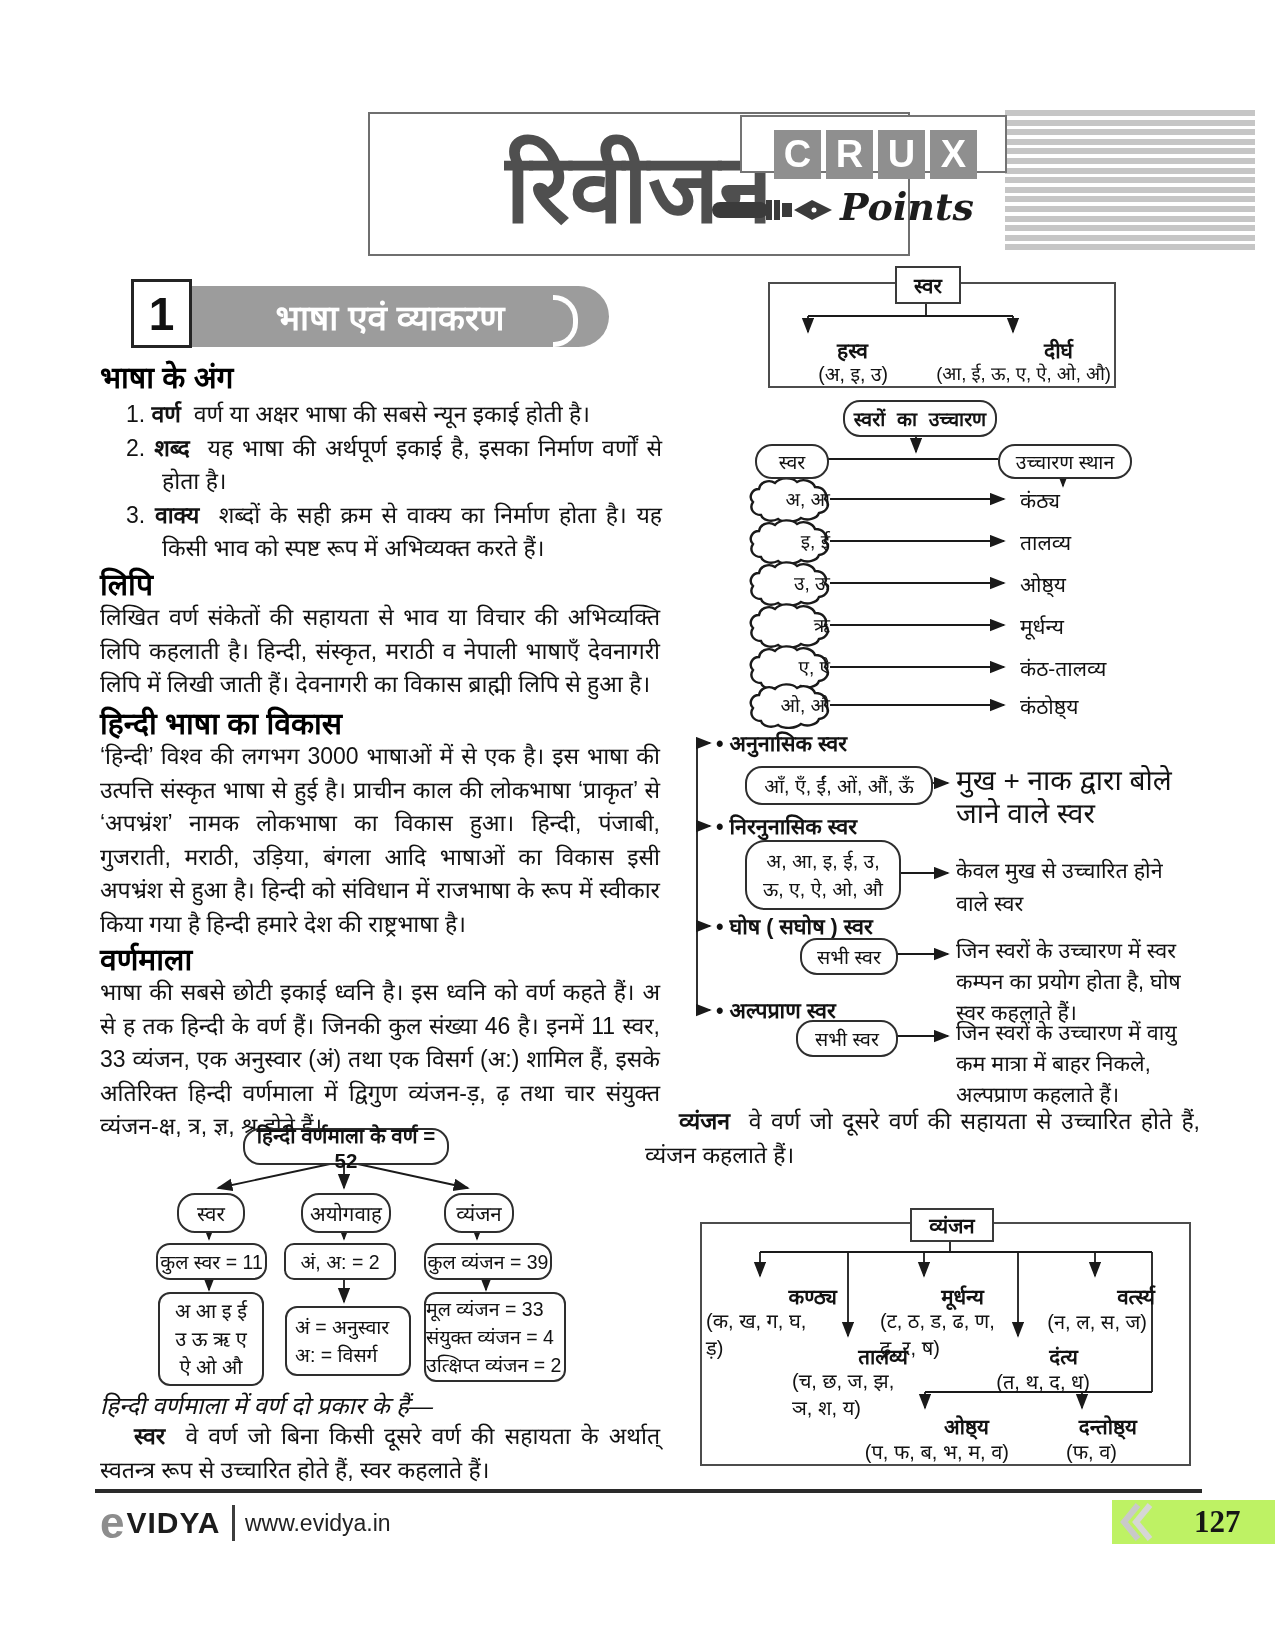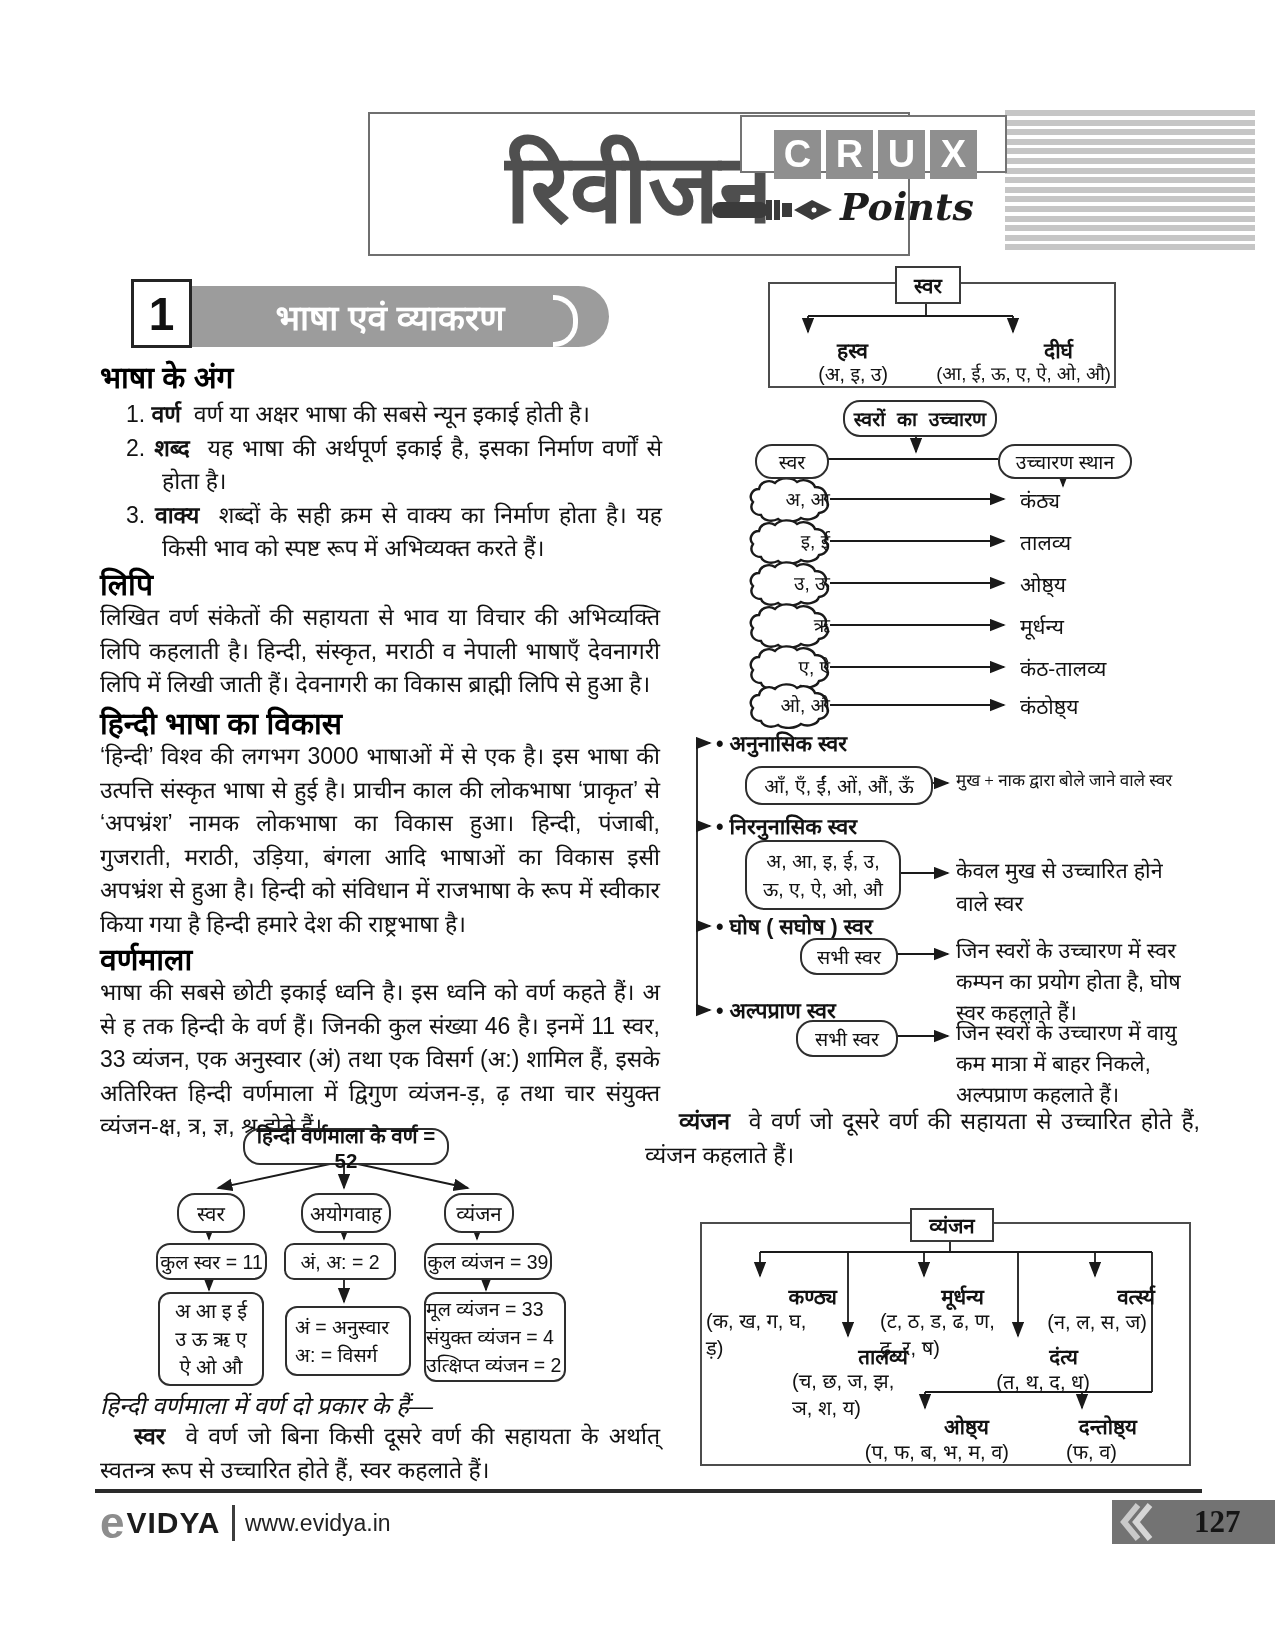--- a/index.html
+++ b/index.html
@@ -20,21 +20,21 @@
   .dbig{font-size:20.5px;}
   .bold{font-weight:800;}
   .outline{position:absolute;border:2.5px solid #4c4c4c;background:transparent;z-index:3;}
   .svgov{position:absolute;left:0;top:0;z-index:5;pointer-events:none;}
   .stripes{position:absolute;background:repeating-linear-gradient(to bottom,#c6c6c6 0px,#c6c6c6 6px,#ffffff 6px,#ffffff 9.6px);z-index:1;}
   .tile{position:absolute;width:47px;height:49px;background:#8f8f8f;color:#fff;z-index:6;
         display:flex;align-items:center;justify-content:center;font-size:38px;font-weight:800;}
   .banner{position:absolute;background:#9c9c9c;border-radius:0 31px 31px 0;z-index:2;}
   .paren{position:absolute;width:20px;height:42px;border:5px solid #fff;border-left:none;
          border-radius:0 24px 24px 0;z-index:4;}
-  .badge{position:absolute;background:#737373;display:flex;align-items:center;z-index:2;}
+  .badge{position:absolute;background:#bef264;display:flex;align-items:center;z-index:2;}
   .serifnum{font-family:"Liberation Serif","DejaVu Serif",serif;font-weight:700;font-size:31px;color:#161616;}
   .ital{font-style:italic;font-size:24px;}
 </style>
 </head>
 <body>
 
 <div class="page">
 
   <svg class="svgov" width="1275" height="1650" viewBox="0 0 1275 1650">
     <defs>
@@ -217,21 +217,21 @@
   <span class="abs z10" style="left:1020px;top:570px;font-size:21px;">ओष्ठ्य</span>
   <span class="abs z10" style="left:1020px;top:612px;font-size:21px;">मूर्धन्य</span>
   <span class="abs z10" style="left:1020px;top:654px;font-size:21px;">कंठ-तालव्य</span>
   <span class="abs z10" style="left:1020px;top:692px;font-size:21px;">कंठोष्ठ्य</span>
 
   <div class="abs z10 bold nowrap" style="left:716px;top:728px;font-size:21.5px;">
     <span>•</span>
     <span>अनुनासिक स्वर</span>
   </div>
   <div class="rbox dtext" style="left:745px;top:766px;width:184px;height:35px;">आँ, एँ, ईं, ओं, औं, ऊँ</div>
-  <div class="abs z10" style="left:956px;top:764px;width:240px;font-size:17px;line-height:33px;font-family:Liberation Serif, serif;">मुख + नाक द्वारा बोले जाने वाले स्वर</div>
+  <div class="abs z10" style="left:956px;top:764px;width:240px;font-size:28px;line-height:33px;">मुख + नाक द्वारा बोले जाने वाले स्वर</div>
 
   <div class="abs z10 bold nowrap" style="left:716px;top:811px;font-size:21.5px;">
     <span>•</span>
     <span>निरनुनासिक स्वर</span>
   </div>
   <div class="rbox dtext" style="left:745px;top:840px;width:152px;height:66px;border-radius:20px;flex-direction:column;line-height:28px;">
     <div>अ, आ, इ, ई, उ,</div>
     <div>ऊ, ए, ऐ, ओ, औ</div>
   </div>
   <div class="abs z10" style="left:956px;top:855px;width:240px;font-size:21.5px;line-height:33px;">केवल मुख से उच्चारित होने वाले स्वर</div>

